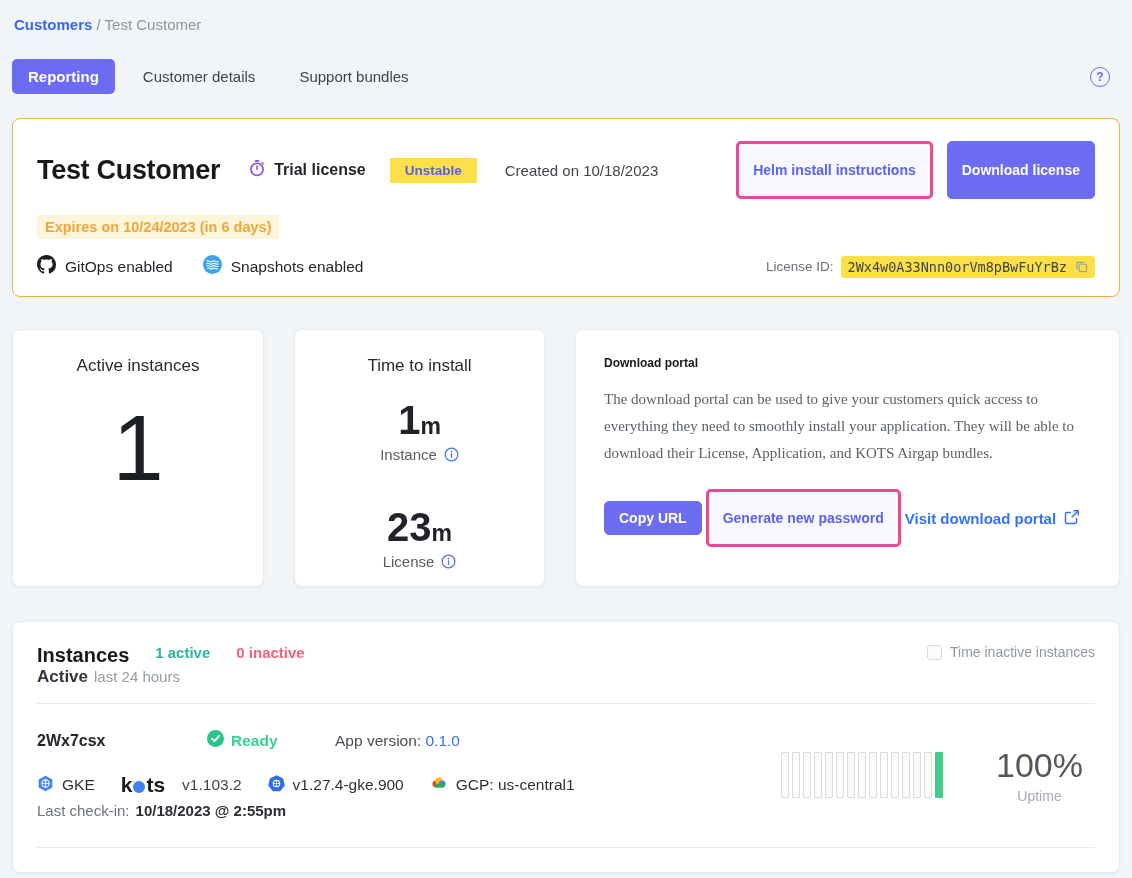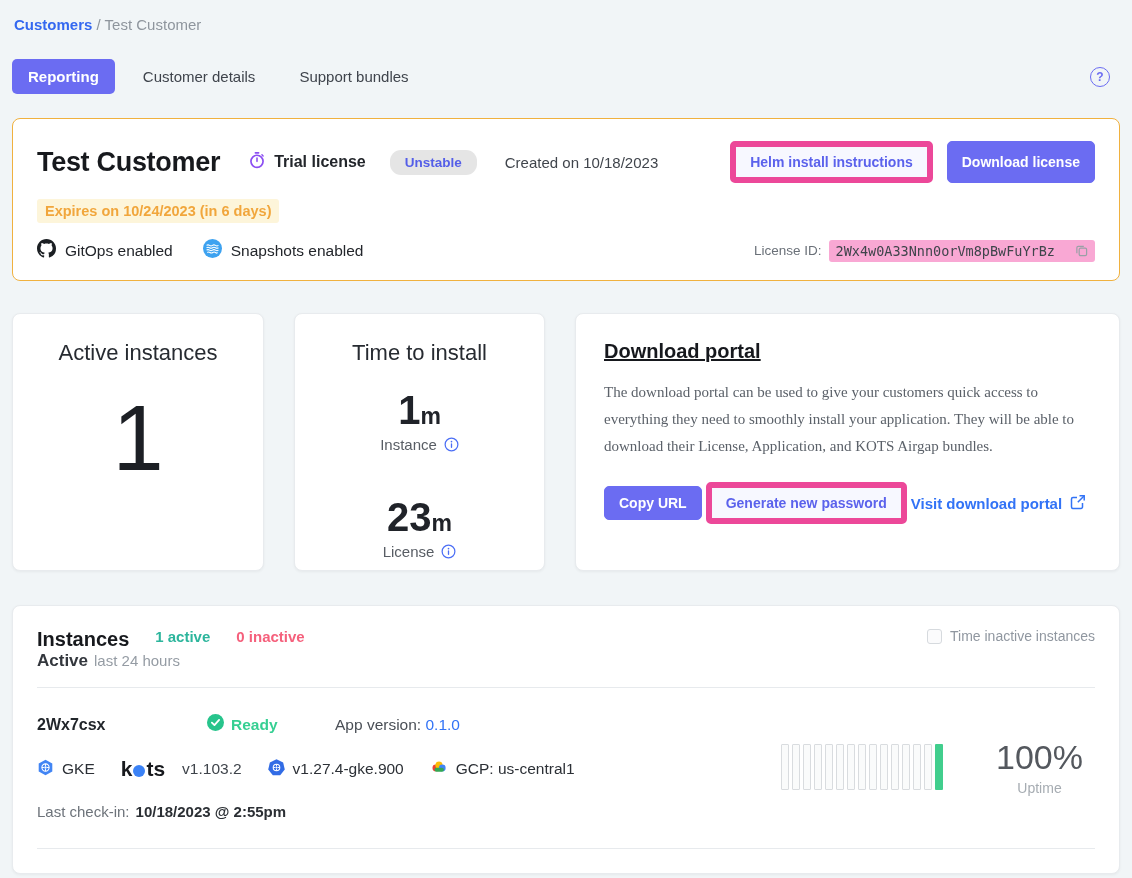--- a/index.html
+++ b/index.html
@@ -18,46 +18,46 @@
   
   .tabs-row { display:flex; align-items:center; margin-bottom:24px; }
   .tab { font-size:15px; color:#3f444c; padding:9px 16px; margin-right:12px; cursor:pointer; border-radius:5px; }
   .tab.active { background:#6b6cf2; color:#fff; font-weight:700; }
   .help-btn { margin-left:auto; margin-right:10px; width:20px; height:20px; border:1.4px solid #6b6cf2; border-radius:50%; color:#6b6cf2; font-size:12px; font-weight:700; display:flex; align-items:center; justify-content:center; cursor:pointer; }
   
   .customer-card { background:#fff; border:1px solid #f0b13f; border-radius:8px; padding:22px 24px 18px; margin-bottom:32px; }
   .cc-row1 { display:flex; align-items:center; }
   .cc-title { font-size:27px; font-weight:800; color:#17191d; letter-spacing:-0.3px; margin-right:28px; }
   .cc-license { display:flex; align-items:center; gap:8px; font-size:16px; font-weight:600; color:#23262b; margin-right:24px;justify-content:space-between; }
-  .badge-unstable { background:#e5e5e5; color:#545ee8; font-size:13.5px; font-weight:700; padding:5px 15px; border-radius:11px; margin-right:28px; }
+  .badge-unstable { background:#fde047; color:#545ee8; font-size:13.5px; font-weight:700; padding:5px 15px; border-radius:0; margin-right:28px; }
   .cc-created { font-size:15px; color:#40454c; }
   .cc-actions { margin-left:auto; display:flex; gap:14px; }
-  .btn-outline { background:#f7f8ff; border:6px solid #ec4899; color:#5b62ec; font-size:14px; font-weight:600; padding:7px 14px; border-radius:5px; cursor:pointer; font-family:inherit; }
+  .btn-outline { background:#f7f8ff; border:3px solid #ec4899; color:#5b62ec; font-size:14px; font-weight:600; padding:18px 14px; border-radius:5px; cursor:pointer; font-family:inherit; }
   .btn-solid { background:#6b6cf2; border:1px solid #6b6cf2; color:#fff; font-size:14px; font-weight:600; padding:8px 14px; border-radius:5px; cursor:pointer; font-family:inherit; }
   .expires-badge { display:inline-block; background:#fdf5da; color:#f1a63c; font-size:14.5px; font-weight:700; padding:4px 8px; border-radius:3px; margin-top:16px; }
   .cc-row3 { display:flex; align-items:center; margin-top:16px; }
   .feature { display:flex; align-items:center; gap:9px; font-size:15.5px; color:#23262b; margin-right:30px; }
   .license-id-wrap { margin-left:auto; display:flex; align-items:center; font-size:13.5px; color:#6a7078; }
-  .license-code { background:#f9a8d4; font-family:"DejaVu Sans Mono", monospace; font-size:13.5px; color:#3f444b; padding:3px 7px; border-radius:3px; margin-left:7px; display:flex; align-items:center; gap:20px; }
+  .license-code { background:#fde047; font-family:"DejaVu Sans Mono", monospace; font-size:13.5px; color:#3f444b; padding:3px 7px; border-radius:3px; margin-left:7px; display:flex; align-items:center; gap:8px; }
   .copy-icon { cursor:pointer; display:flex; }
   
   .metrics-row { display:flex; gap:30px; margin-bottom:34px; }
   .metric-card { background:#fff; border:1px solid #e8ebee; border-radius:8px; box-shadow:0 1px 3px rgba(0,0,0,.05); height:258px; }
   .card-active { width:252px; text-align:center; padding-top:26px; }
   .card-tti { width:251px; text-align:center; padding-top:26px; }
-  .metric-title { font-size:22px; color:#272b31; }
+  .metric-title { font-size:17px; color:#272b31; }
   .big-number { font-size:92px; font-weight:500; color:#1c1f24; line-height:1; margin-top:26px; }
   .tti-value { margin-top:24px; line-height:1; }
   .tti-num { font-size:40px; font-weight:700; color:#202329; }
   .tti-unit { font-size:23px; font-weight:700; color:#202329; }
   .tti-label { margin-top:6px; font-size:15px; color:#585d64; display:flex; align-items:center; justify-content:center; gap:7px; }
   .tti-gap { height:20px; }
   .info-icon { display:flex; cursor:pointer; }
   .card-portal { flex:1; padding:26px 28px; }
-  .portal-title { font-size:20px; font-weight:700; color:#16181d; margin:0 0 16px;text-decoration:underline; }
+  .portal-title { font-size:12px; font-weight:700; color:#16181d; margin:0 0 16px; }
   .portal-desc { font-size:15px; color:#5b6169; line-height:1.8; margin:0; max-width:480px;font-family:Liberation Serif, serif; }
   .portal-actions { display:flex; align-items:center; gap:4px; margin-top:22px; }
   .visit-link { display:flex; align-items:center; gap:8px; color:#3273f6; font-size:15px; font-weight:600; cursor:pointer; }
   
   .instances-panel { background:#fff; border:1px solid #e8ebee; border-radius:8px; box-shadow:0 1px 3px rgba(0,0,0,.05); padding:22px 24px 24px; }
   .inst-header { display:flex; align-items:flex-start; }
   .inst-title { font-size:20px; font-weight:700; color:#17191d; margin-right:26px; }
   .count-active { color:#2cb59c; font-size:15px; font-weight:600; margin-right:26px; cursor:pointer; }
   .count-inactive { color:#f5607c; font-size:15px; font-weight:600; cursor:pointer; }
   .show-inactive { margin-left:auto; display:flex; align-items:center; gap:8px; color:#9097a0; font-size:14px; }
@@ -71,21 +71,21 @@
   .row-line1 { display:flex; align-items:center; }
   .inst-id { font-size:16px; font-weight:700; color:#22262b; width:170px; }
   .ready { display:flex; align-items:center; gap:7px; color:#35cf92; font-size:15.5px; font-weight:600; width:128px; }
   .app-version { font-size:15.5px; color:#4a4f56; }
   .app-version .ver { color:#3273f6; cursor:pointer; }
   .row-line2 { display:flex; align-items:center; gap:26px; margin-top:22px; font-size:15.5px; color:#2c3036; }
   .meta-item { display:flex; align-items:center; gap:8px; }
   .kots-logo { font-weight:800; font-size:21px; color:#17191d; letter-spacing:0; display:flex; align-items:center; }
   .kots-dot { width:12px; height:12px; background:#3b82f6; border-radius:50%; display:inline-block; margin:4px 1px 0; }
   .kots-ver { font-weight:400; font-size:15.5px; color:#3f444b; margin-left:9px; }
-  .row-line3 { margin-top:22px; font-size:15px; color:#6d737a; }
+  .row-line3 { margin-top:5px; font-size:15px; color:#6d737a; }
   .row-line3 strong { color:#2b2f34; font-weight:700; margin-left:6px; }
   .inst-right { display:flex; align-items:center; gap:53px; padding-right:12px;justify-content:center; }
   .bars { display:flex; align-items:flex-end; gap:3px; height:46px; }
   .bar { width:8px; height:46px; border-radius:1px; }
   .bar.empty { background:#fafbfb; border:1px solid #d9dcdf; }
   .bar.up { background:#41ce8d; }
   .uptime-block { text-align:center; }
   .uptime-value { font-size:34px; color:#54585e; }
   .uptime-label { font-size:14px; color:#a6acb2; margin-top:3px; }
 </style>

